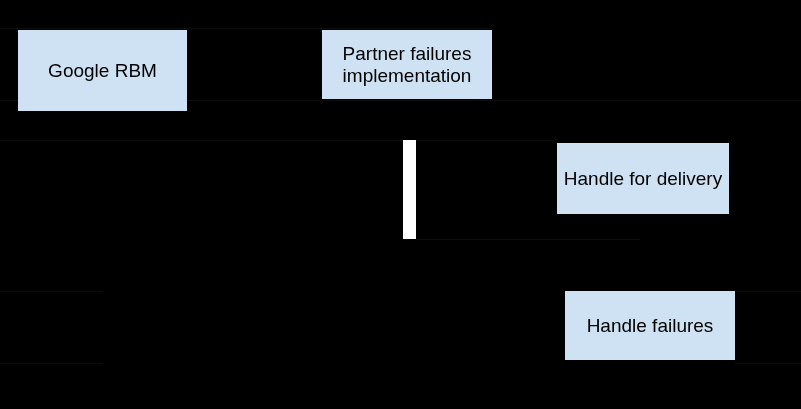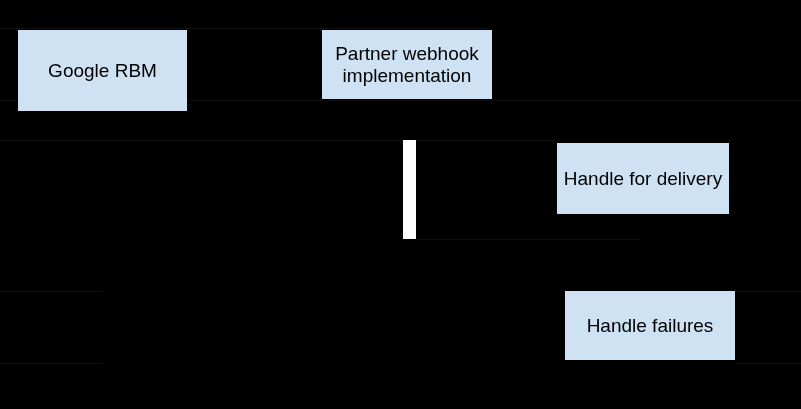--- a/index.html
+++ b/index.html
@@ -65,21 +65,21 @@
   <div class="faint faint-arrow-3a"></div>
   <div class="faint faint-arrow-3b"></div>
   <div class="faint faint-arrow-4a"></div>
   <div class="faint faint-arrow-4b"></div>
 
   <div class="node node-google-rbm">
     <span>Google RBM</span>
   </div>
 
   <div class="node node-partner-webhook">
-    <span>Partner webhook implementation</span>
+    <span>Partner failures implementation</span>
   </div>
 
   <div class="node node-queue-delivery">
     <span>Handle for delivery</span>
   </div>
 
   <div class="node node-handle-failures">
     <span>Handle failures</span>
   </div>
 

